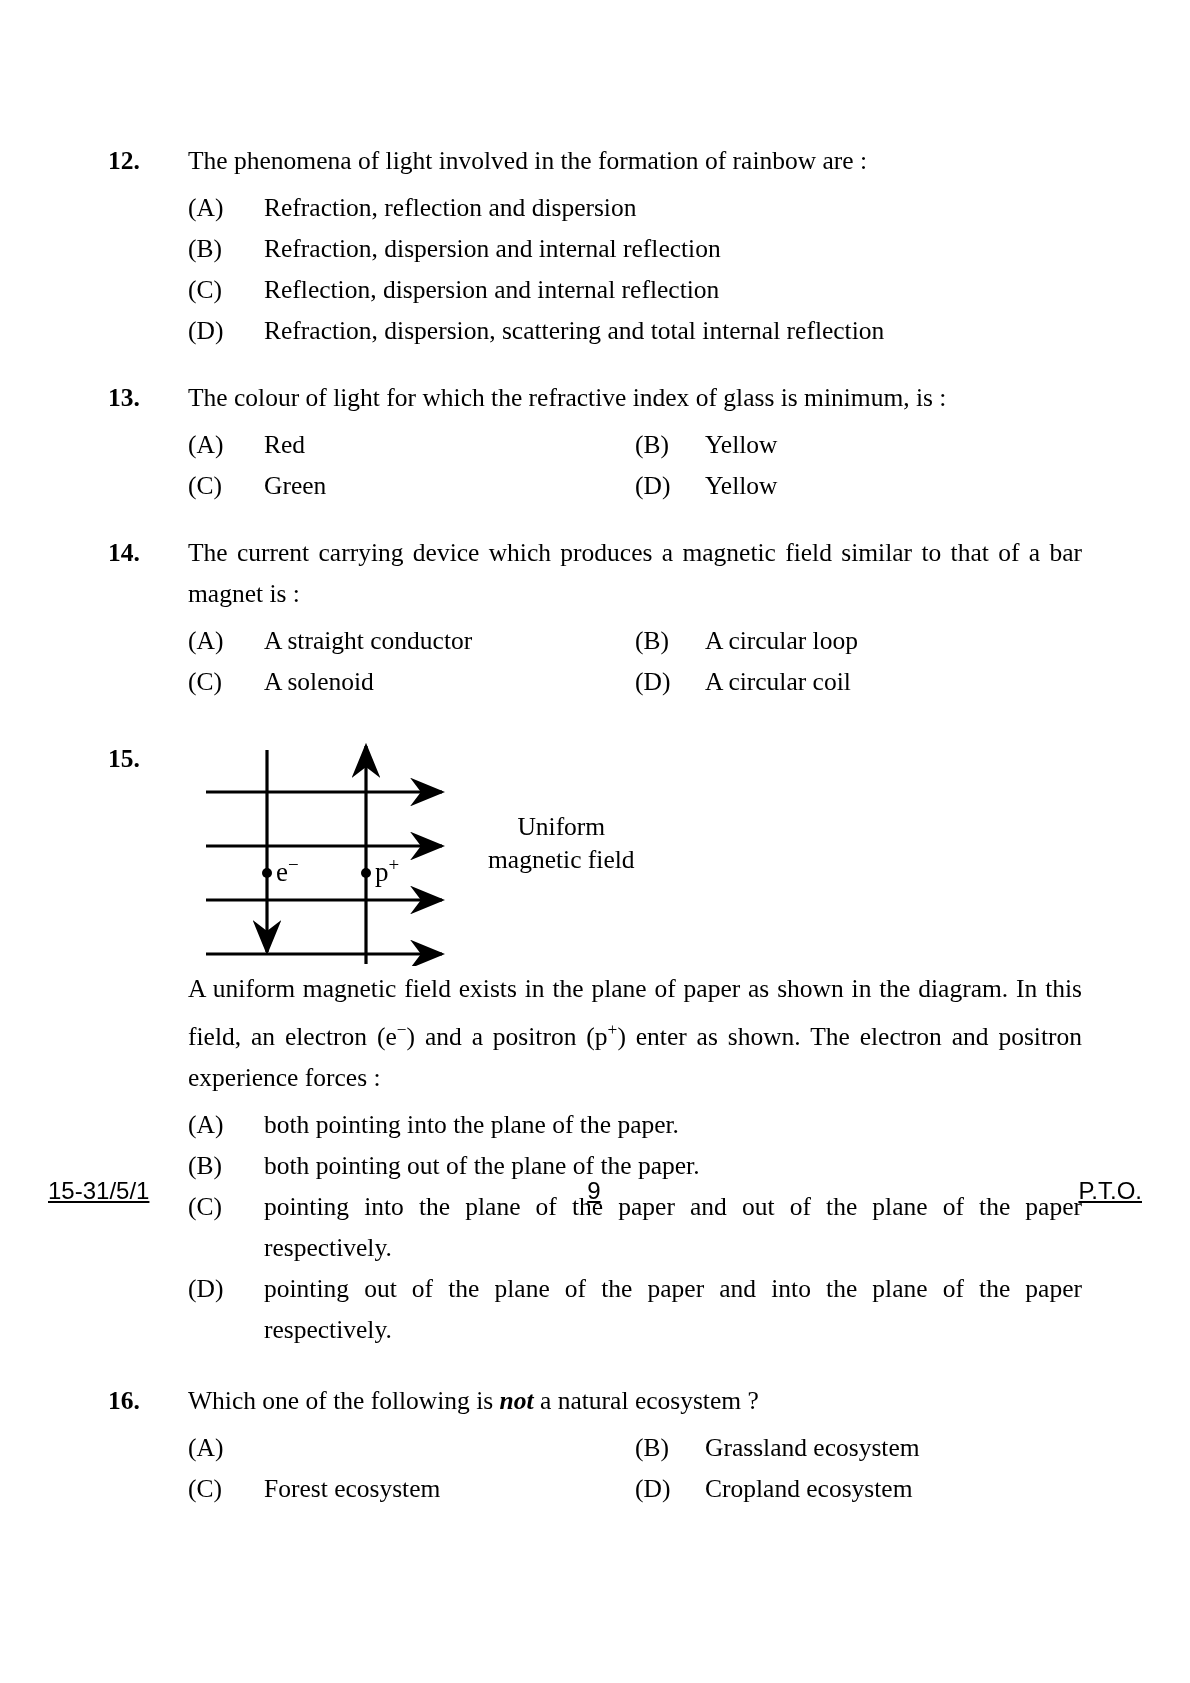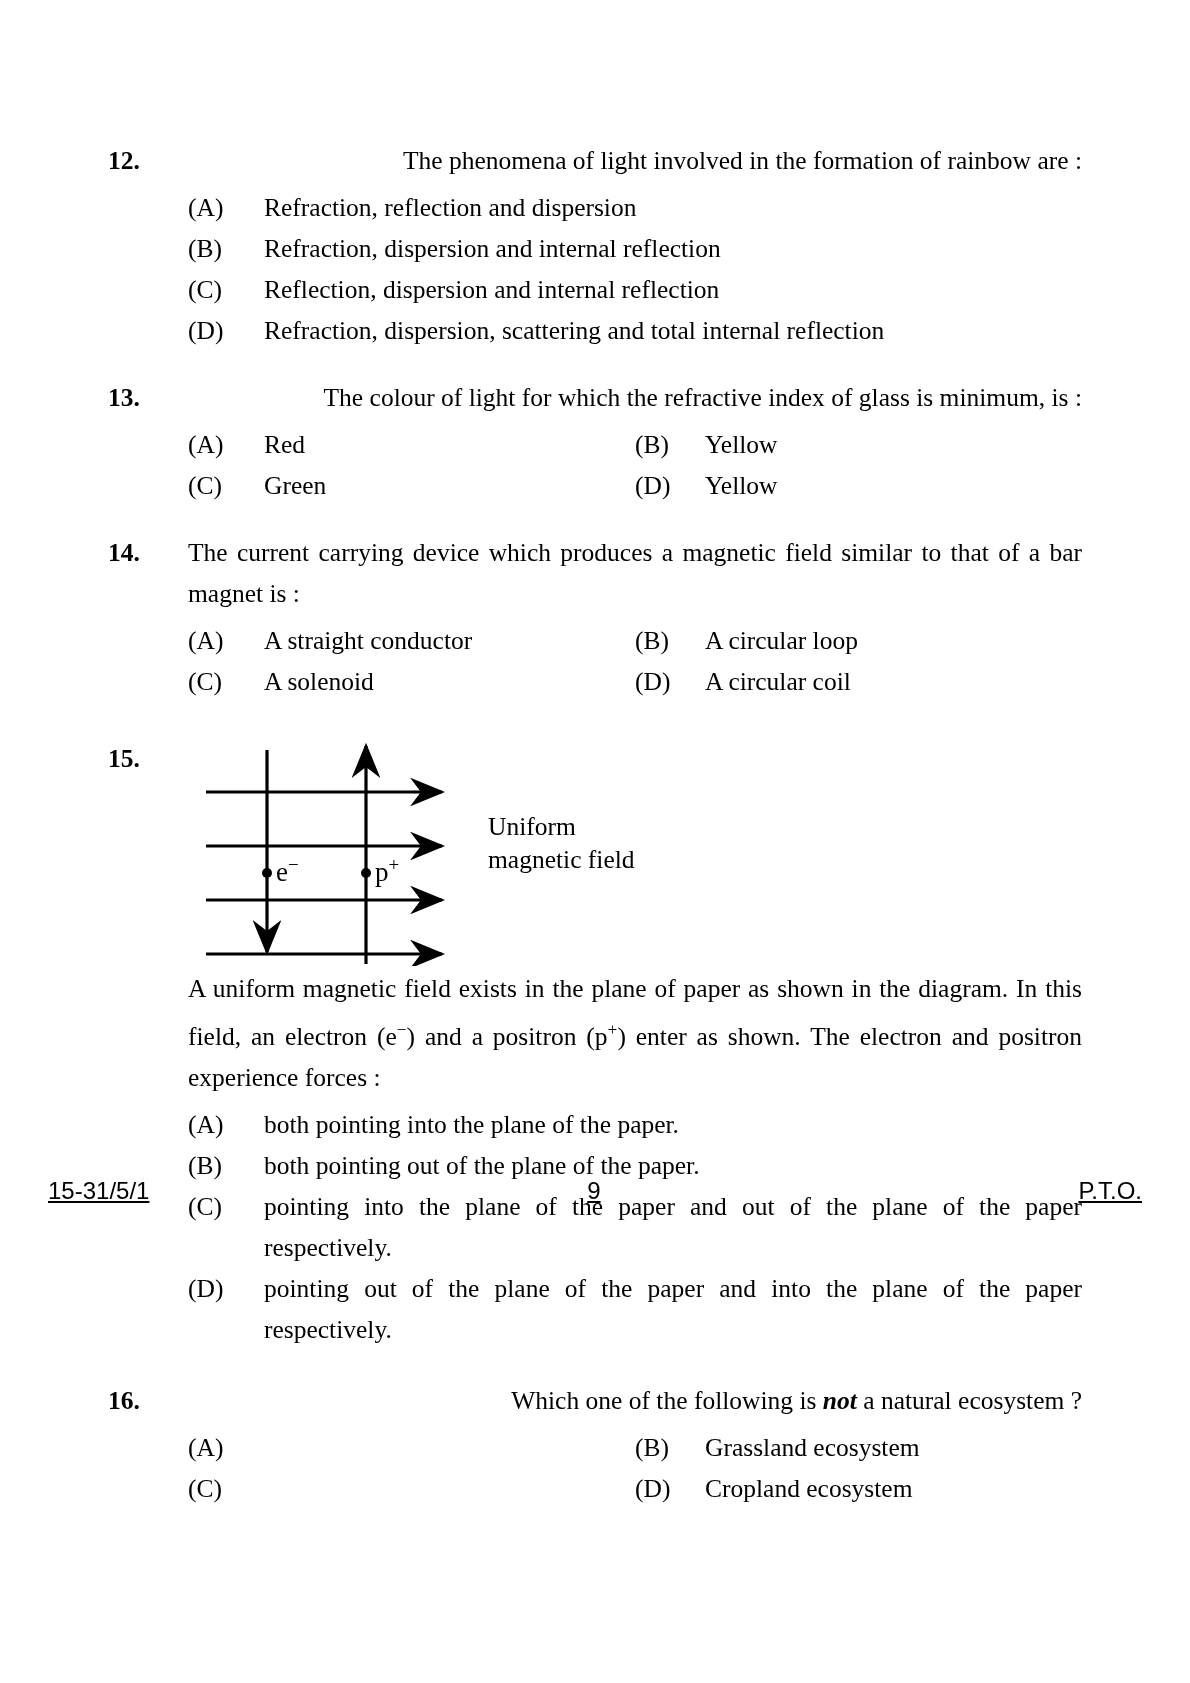--- a/index.html
+++ b/index.html
@@ -38,21 +38,21 @@
     font-size: 25.5px;
     line-height: 41px;
   }
   .q-stem {
     margin-left: 80px;
     font-size: 25.5px;
     line-height: 41px;
     text-align: justify;
     text-justify: inter-word;
   }
-  .q-stem.nojust { text-align: right; }
+  .q-stem.nojust { text-align: left; }
 
   
   .opts {
     margin-left: 80px;
     margin-top: 6px;
   }
   .opt-row {
     display: flex;
     line-height: 41px;
     font-size: 25.5px;
@@ -91,20 +91,21 @@
     position: absolute;
     left: 10px;
     top: 0;
   }
   .fig-label {
     position: absolute;
     left: 300px;
     top: 74px;
     font-size: 25.5px;
     line-height: 33px;
+    text-align: center;
   }
 
   .q15-num {
     position: absolute;
     left: 0;
     top: 8px;
     width: 56px;
     font-weight: bold;
     font-size: 25.5px;
   }
@@ -298,20 +299,21 @@
           <span class="opt-tag">(A)</span>
         </div>
         <div class="opt">
           <span class="opt-tag">(B)</span>
           <span class="opt-text">Grassland ecosystem</span>
         </div>
       </div>
       <div class="opt-row two">
         <div class="opt">
           <span class="opt-tag">(C)</span>
+          <span class="opt-text">Forest ecosystem</span>
         </div>
         <div class="opt">
           <span class="opt-tag">(D)</span>
           <span class="opt-text">Cropland ecosystem</span>
         </div>
       </div>
     </div>
   </div>
 
   <div class="footer">

